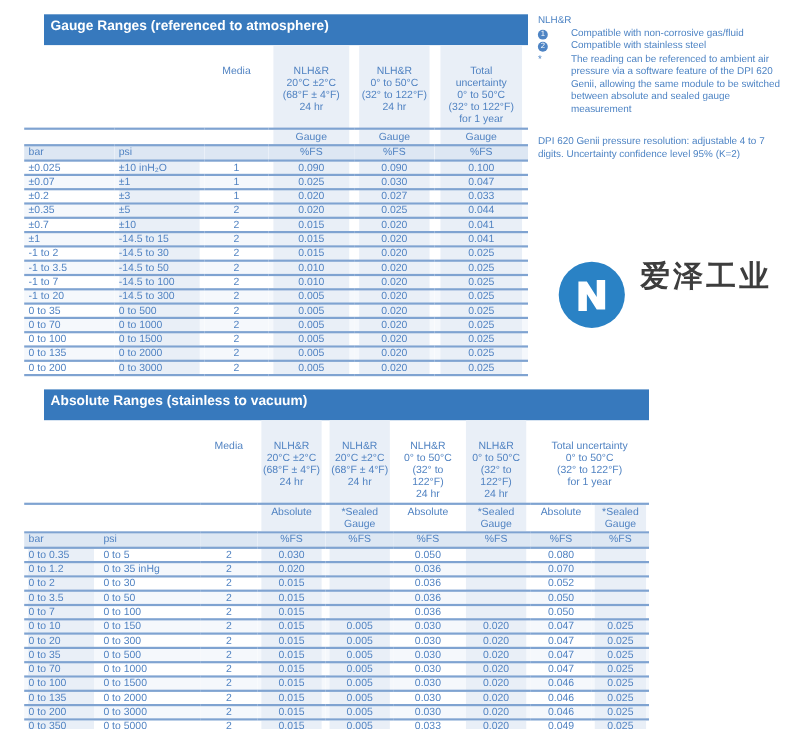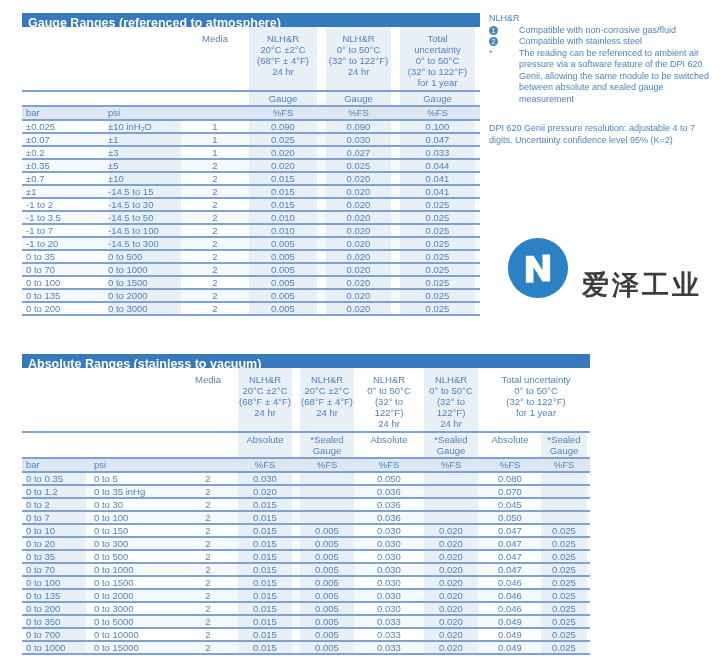--- a/index.html
+++ b/index.html
@@ -14,29 +14,29 @@
   html,body{margin:0;padding:0;}
   body{
     width:726px;height:663px;position:relative;background:#fff;
     font-family:"Liberation Sans", sans-serif;overflow:hidden;
   }
   .tblwrap{position:absolute;}
   .tbl1{left:22px;top:13px;width:458px;}
   .tbl2{left:22px;top:354px;width:568px;}
   .tbar{
     background:var(--bar-blue);color:#fff;font-weight:bold;
-    font-size:12.5px;line-height:20px;height:14px;padding:0 6px;
-    white-space:nowrap;overflow:hidden;
+    font-size:12.5px;line-height:20px;height:28px;padding:0 6px;
+    white-space:nowrap;overflow:hidden;margin-left:18px;
   }
   table{border-collapse:collapse;table-layout:fixed;width:100%;}
   th,td{
     font-weight:normal;color:var(--txt-blue);font-size:9.5px;
     text-align:center;padding:0 3px;overflow:hidden;white-space:nowrap;
   }
-  thead th{vertical-align:top;line-height:11px;padding-top:6px;padding-bottom:2px;white-space:normal;}
+  thead th{vertical-align:top;line-height:11px;padding-top:18px;padding-bottom:2px;white-space:normal;}
   thead tr.subrow th{border-top:2px solid var(--line-blue);border-bottom:2px solid var(--line-blue);padding-top:1px;padding-bottom:1px;}
   thead tr.units th{background:var(--units-bg);border-bottom:2px solid var(--line-blue);height:13px;line-height:12px;padding-top:0;padding-bottom:0;}
   tbody td{height:13px;line-height:11px;border-bottom:2px solid var(--line-blue);}
   tbody tr:nth-child(even) td{background-color:#f5f8fc;}
   .lft{text-align:left;padding-left:4px;}
   .band{
     background-image:linear-gradient(90deg, rgba(233,239,247,0) 0 6%, var(--band) 6% 94%, rgba(233,239,247,0) 94% 100%);
   }
   
   .notes{
@@ -46,21 +46,21 @@
   .note-item{display:flex;align-items:flex-start;}
   .note-sym{flex:0 0 30px;}
   .note-txt{flex:1;}
   .circ{
     display:inline-block;width:9px;height:9px;border-radius:50%;
     background:var(--note-blue);color:#fff;font-size:7px;line-height:9px;
     text-align:center;margin-top:1px;
   }
   .note-footer{margin-top:18px;}
   
-  .logo{position:absolute;left:506px;top:236px;display:flex;align-items:flex-end;}
+  .logo{position:absolute;left:506px;top:236px;display:flex;align-items:flex-start;}
   .logo svg{display:block;}
   .logo-text{margin-left:12px;}
   .logo-cn{font-size:27px;font-weight:bold;color:#3d3d3d;letter-spacing:3px;line-height:30px;}
   .logo-en{font-size:13.5px;color:#919191;letter-spacing:1.5px;line-height:17px;}
 </style>
 </head>
 <body>
 
 <section class="tblwrap tbl1" id="t1">
   <div class="tbar">Gauge Ranges (referenced to atmosphere)</div>
@@ -327,21 +327,32 @@
           <td class="band"></td>
         </tr>
         <tr>
           <td class="lft band">0 to 2</td>
           <td class="lft ">0 to 30</td>
           <td>2</td>
           <td class="band">0.015</td>
           <td class="band"></td>
           <td>0.036</td>
           <td class="band"></td>
-          <td>0.045</td>
+          <td>0.052</td>
+          <td class="band"></td>
+        </tr>
+        <tr>
+          <td class="lft band">0 to 3.5</td>
+          <td class="lft ">0 to 50</td>
+          <td>2</td>
+          <td class="band">0.015</td>
+          <td class="band"></td>
+          <td>0.036</td>
+          <td class="band"></td>
+          <td>0.050</td>
           <td class="band"></td>
         </tr>
         <tr>
           <td class="lft band">0 to 7</td>
           <td class="lft ">0 to 100</td>
           <td>2</td>
           <td class="band">0.015</td>
           <td class="band"></td>
           <td>0.036</td>
           <td class="band"></td>

